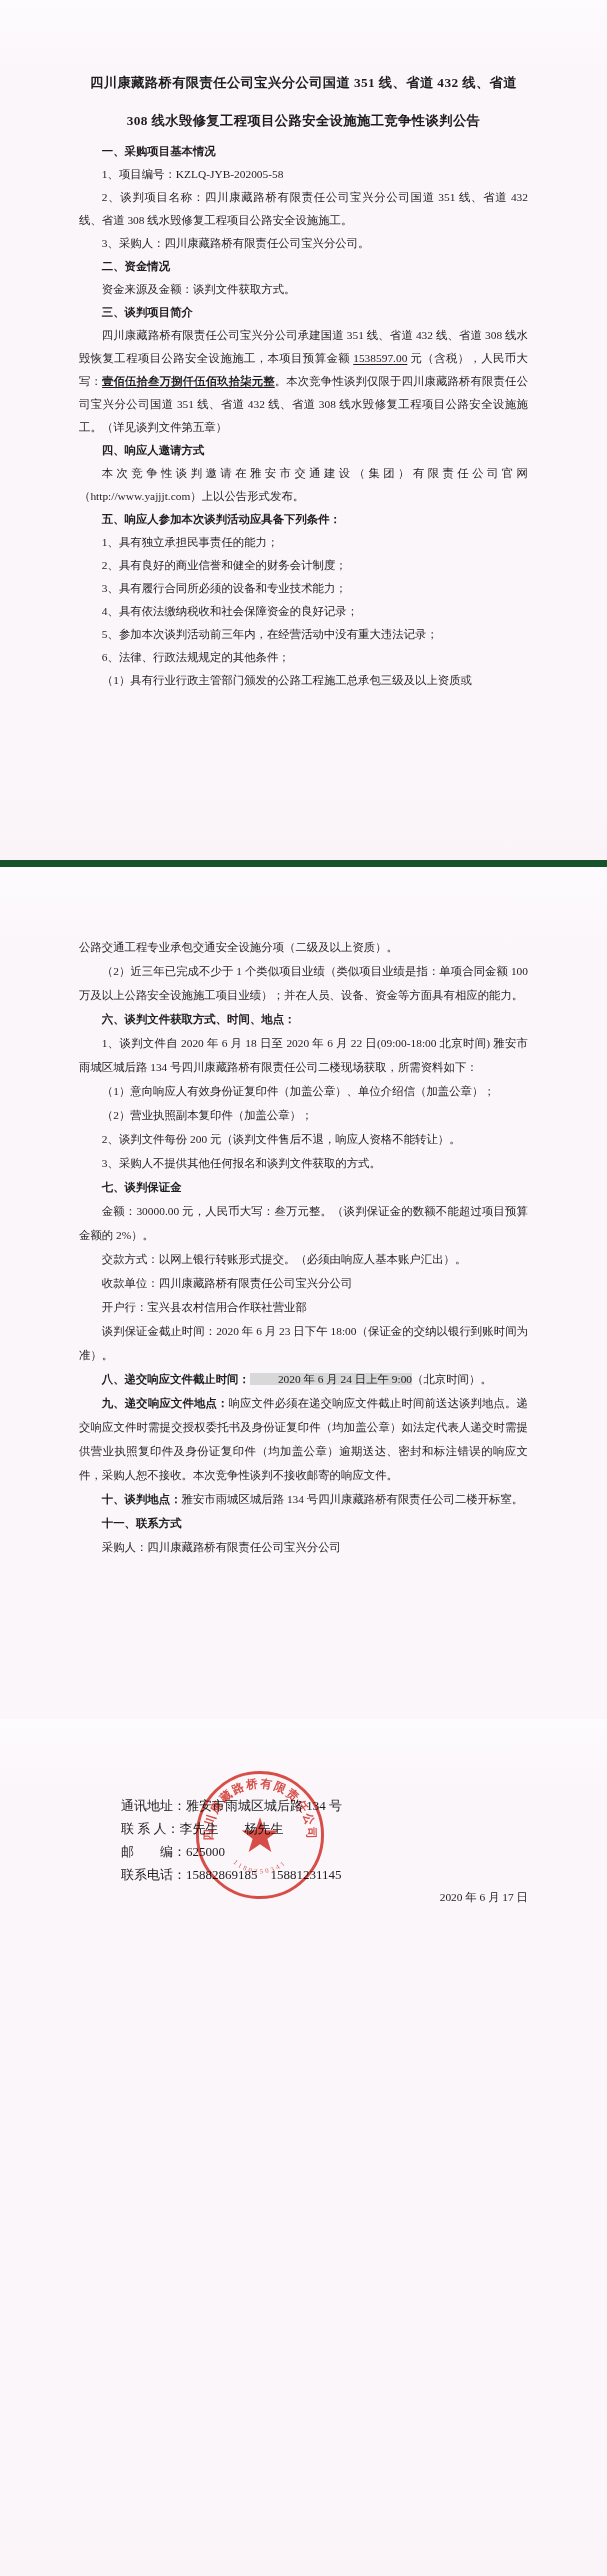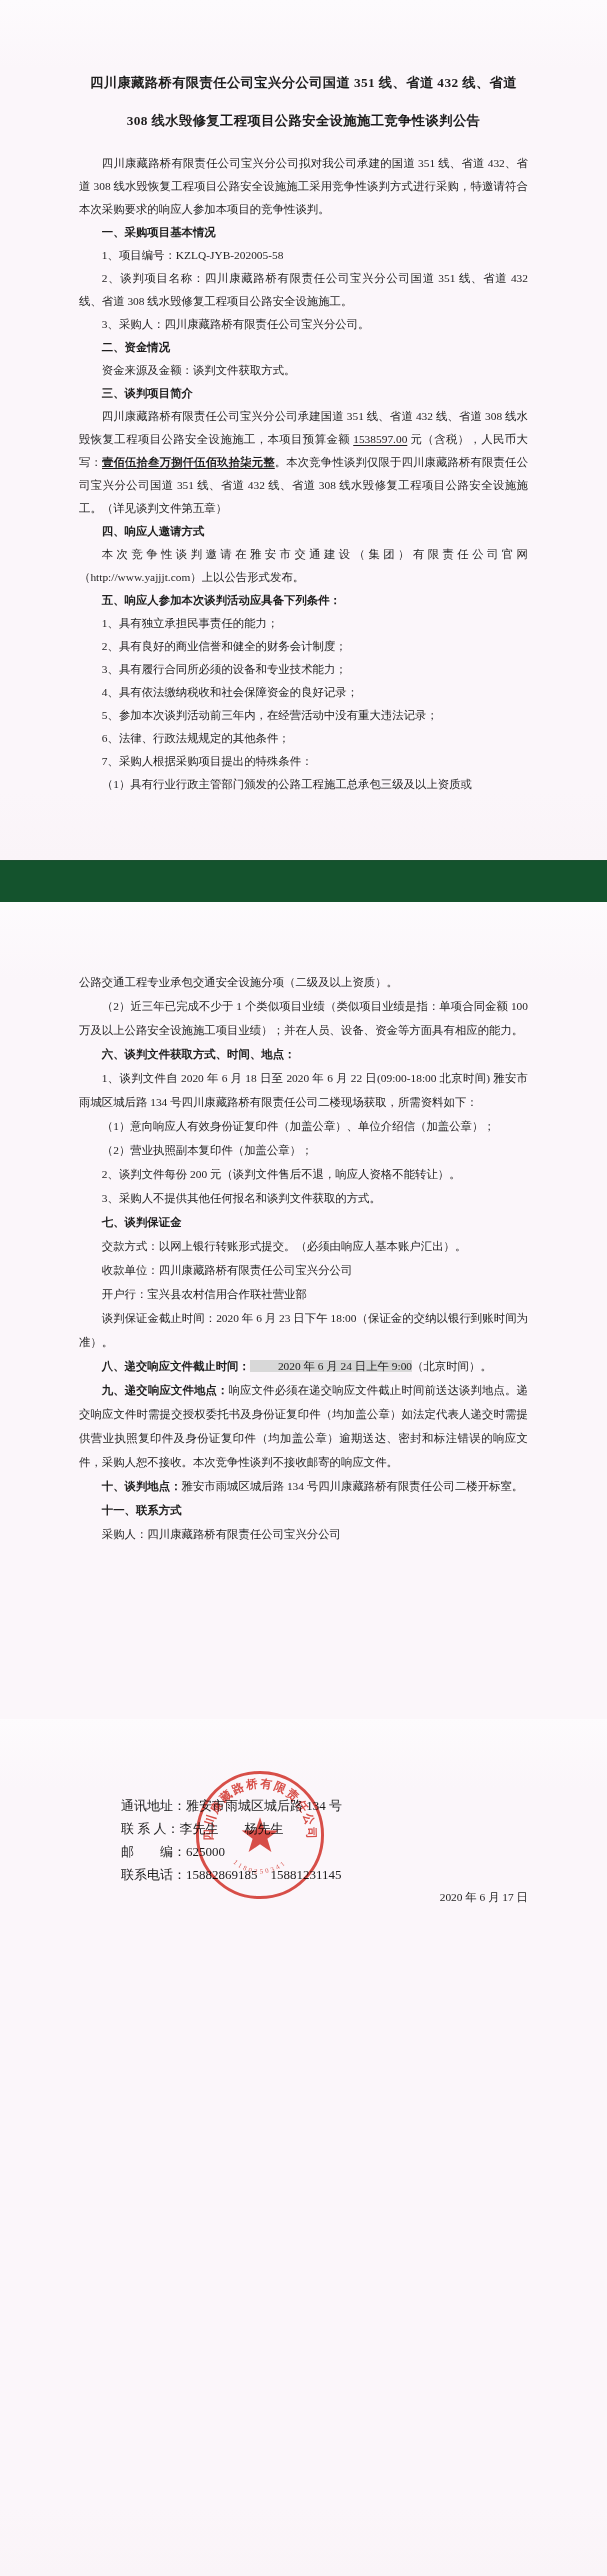--- a/index.html
+++ b/index.html
@@ -19,21 +19,21 @@
   .page {
     position: absolute;
     left: 0;
     width: 607px;
     background: linear-gradient(180deg, #fdfbfd 0%, #fbf6fa 8%, #fbf6fa 92%, #faf4f8 100%);
     box-shadow: 0 0.8px 1.5px rgba(80,70,80,.45);
     box-sizing: border-box;
     padding: 0 79px;
   }
   #page1 { top: 0;    height: 860px; }
-  #page2 { top: 902px; height: 968px; }
+  #page2 { top: 867px; height: 968px; }
   #page3 { top: 1719px; height: 857px; }
 
   h1.doc-title {
     margin: 64px 0 0 0;
     font-size: 13.3px;
     line-height: 38px;
     font-weight: bold;
     text-align: center;
     letter-spacing: 0.4px;
   }
@@ -84,21 +84,20 @@
   }
 </style>
 </head>
 <body>
 
 <div id="canvas">
 
   <div class="page" id="page1">
     <h1 class="doc-title">四川康藏路桥有限责任公司宝兴分公司国道 351 线、省道 432 线、省道 308 线水毁修复工程项目公路安全设施施工竞争性谈判公告</h1>
 
-    <p class="para first-body">四川康藏路桥有限责任公司宝兴分公司拟对我公司承建的国道 351 线、省道 432、省道 308 线水毁恢复工程项目公路安全设施施工采用竞争性谈判方式进行采购，特邀请符合本次采购要求的响应人参加本项目的竞争性谈判。</p>
 
     <p class="para heading">一、采购项目基本情况</p>
     <p class="para">1、项目编号：KZLQ-JYB-202005-58</p>
     <p class="para">2、谈判项目名称：四川康藏路桥有限责任公司宝兴分公司国道 351 线、省道 432 线、省道 308 线水毁修复工程项目公路安全设施施工。</p>
     <p class="para">3、采购人：四川康藏路桥有限责任公司宝兴分公司。</p>
 
     <p class="para heading">二、资金情况</p>
     <p class="para">资金来源及金额：谈判文件获取方式。</p>
 
     <p class="para heading">三、谈判项目简介</p>
@@ -107,36 +106,36 @@
     <p class="para heading">四、响应人邀请方式</p>
     <p class="para">本次竞争性谈判邀请在雅安市交通建设（集团）有限责任公司官网（http://www.yajjjt.com）上以公告形式发布。</p>
 
     <p class="para heading">五、响应人参加本次谈判活动应具备下列条件：</p>
     <p class="para">1、具有独立承担民事责任的能力；</p>
     <p class="para">2、具有良好的商业信誉和健全的财务会计制度；</p>
     <p class="para">3、具有履行合同所必须的设备和专业技术能力；</p>
     <p class="para">4、具有依法缴纳税收和社会保障资金的良好记录；</p>
     <p class="para">5、参加本次谈判活动前三年内，在经营活动中没有重大违法记录；</p>
     <p class="para">6、法律、行政法规规定的其他条件；</p>
-    <p class="para">7、采购人根据采购项目提出的特殊条件：</p>
     <p class="para">（1）具有行业行政主管部门颁发的公路工程施工总承包三级及以上资质或</p>
   </div>
 
   <div class="page" id="page2">
     <p class="para noindent">公路交通工程专业承包交通安全设施分项（二级及以上资质）。</p>
     <p class="para">（2）近三年已完成不少于 1 个类似项目业绩（类似项目业绩是指：单项合同金额 100 万及以上公路安全设施施工项目业绩）；并在人员、设备、资金等方面具有相应的能力。</p>
 
     <p class="para heading">六、谈判文件获取方式、时间、地点：</p>
     <p class="para">1、谈判文件自 2020 年 6 月 18 日至 2020 年 6 月 22 日(09:00-18:00 北京时间) 雅安市雨城区城后路 134 号四川康藏路桥有限责任公司二楼现场获取，所需资料如下：</p>
     <p class="para">（1）意向响应人有效身份证复印件（加盖公章）、单位介绍信（加盖公章）；</p>
     <p class="para">（2）营业执照副本复印件（加盖公章）；</p>
     <p class="para">2、谈判文件每份 200 元（谈判文件售后不退，响应人资格不能转让）。</p>
     <p class="para">3、采购人不提供其他任何报名和谈判文件获取的方式。</p>
 
     <p class="para heading">七、谈判保证金</p>
+    <p class="para">金额：30000.00 元，人民币大写：叁万元整。（谈判保证金的数额不能超过项目预算金额的 2%）。</p>
     <p class="para">交款方式：以网上银行转账形式提交。（必须由响应人基本账户汇出）。</p>
     <p class="para">收款单位：四川康藏路桥有限责任公司宝兴分公司</p>
     <p class="para">开户行：宝兴县农村信用合作联社营业部</p>
     <p class="para">谈判保证金截止时间：2020 年 6 月 23 日下午 18:00（保证金的交纳以银行到账时间为准）。</p>
 
     <p class="para"><b>八、递交响应文件截止时间：</b><span class="hl">2020 年 6 月 24 日上午 9:00</span><span>（北京时间）。</span></p>
 
     <p class="para"><b>九、递交响应文件地点：</b><span>响应文件必须在递交响应文件截止时间前送达谈判地点。递交响应文件时需提交授权委托书及身份证复印件（均加盖公章）如法定代表人递交时需提供营业执照复印件及身份证复印件（均加盖公章）逾期送达、密封和标注错误的响应文件，采购人恕不接收。本次竞争性谈判不接收邮寄的响应文件。</span></p>
 
     <p class="para"><b>十、谈判地点：</b><span>雅安市雨城区城后路 134 号四川康藏路桥有限责任公司二楼开标室。</span></p>

